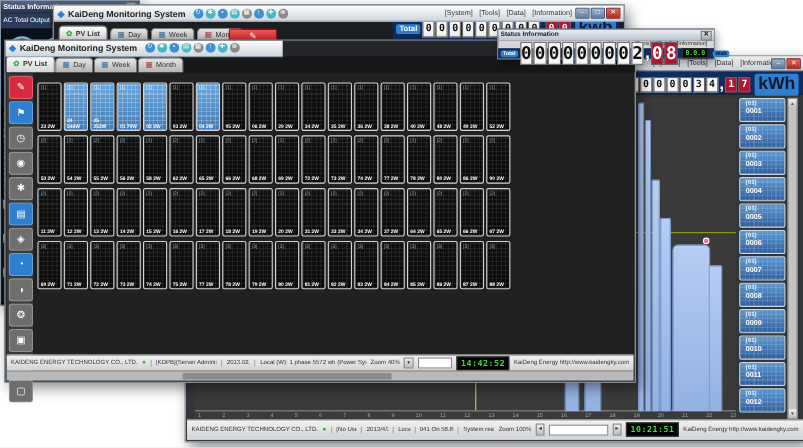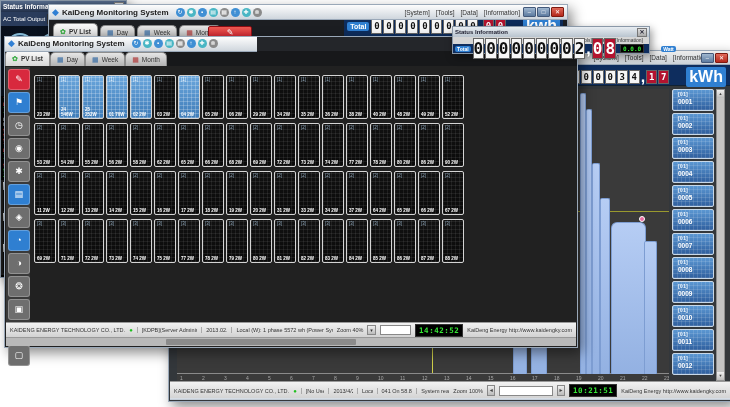--- a/index.html
+++ b/index.html
@@ -18,21 +18,21 @@
   .wb.close{background:linear-gradient(#e06a5a,#b3281c);border-color:#7e1a10;}
   .tabs{display:flex;gap:2px;align-items:flex-end;padding-left:4px;}
   .tab{height:13px;padding:0 6px;border-radius:5px 5px 0 0;background:linear-gradient(#e6e6e6,#b2b2b2);border:1px solid #8d8d8d;border-bottom:none;display:flex;align-items:center;gap:3px;font-size:6.5px;color:#333;}
   .tab.active{background:linear-gradient(#fafafa,#d6d6d6);font-weight:bold;height:15px;}
   .tabico{font-size:7px;line-height:7px;}
   .odo{display:flex;align-items:center;gap:1px;background:#0d2c5c;padding:2px 3px;border-radius:2px;}
   .odolbl{background:#2f7fd1;color:#fff;font-size:7px;font-weight:bold;padding:1px 3px;border-radius:2px;margin-right:1px;}
   .cell{background:#f6f6f6;color:#111;font-family:"DejaVu Sans Mono",monospace;font-weight:bold;text-align:center;border:1px solid #666;}
   .cell.red{background:#b3132f;color:#fff;}
   .odosep{color:#fff;font-weight:bold;}
-  .odounit{background:#2f7fd1;color:#ffffff;font-weight:bold;padding:1px 3px;border-radius:2px;margin-left:16px;}
+  .odounit{background:#2f7fd1;color:#0f172a;font-weight:bold;padding:1px 3px;border-radius:2px;margin-left:3px;}
   .odo.big .cell{width:9px;height:13px;font-size:9px;line-height:13px;}
   .odo.big .odosep{font-size:9px;}
   .odo.med .cell{width:9px;height:12px;font-size:9px;line-height:12px;}
   .ledbox{background:#000;color:#35e635;font-family:"DejaVu Sans Mono",monospace;font-weight:bold;border:1px solid #333;}
   .sbarbase{background:linear-gradient(#f2f2f2,#d2d2d2);border-top:1px solid #999;display:flex;align-items:center;gap:4px;padding:0 4px;font-size:5.5px;color:#333;white-space:nowrap;overflow:hidden;}
   .sseg{border-left:1px solid #aaa;padding-left:4px;overflow:hidden;}
   .gdot{color:#1fbf1f;font-size:6px;}
   .ledclock{background:#000;color:#35e635;font-family:"DejaVu Sans Mono",monospace;font-weight:bold;font-size:7.5px;padding:1px 3px;letter-spacing:.5px;border:1px solid #333;}
   .sliderbox{width:38px;height:8px;background:#fff;border:1px solid #888;}
   .sarr{width:8px;height:9px;background:linear-gradient(#eee,#bbb);border:1px solid #888;font-size:5px;line-height:9px;text-align:center;color:#444;}

